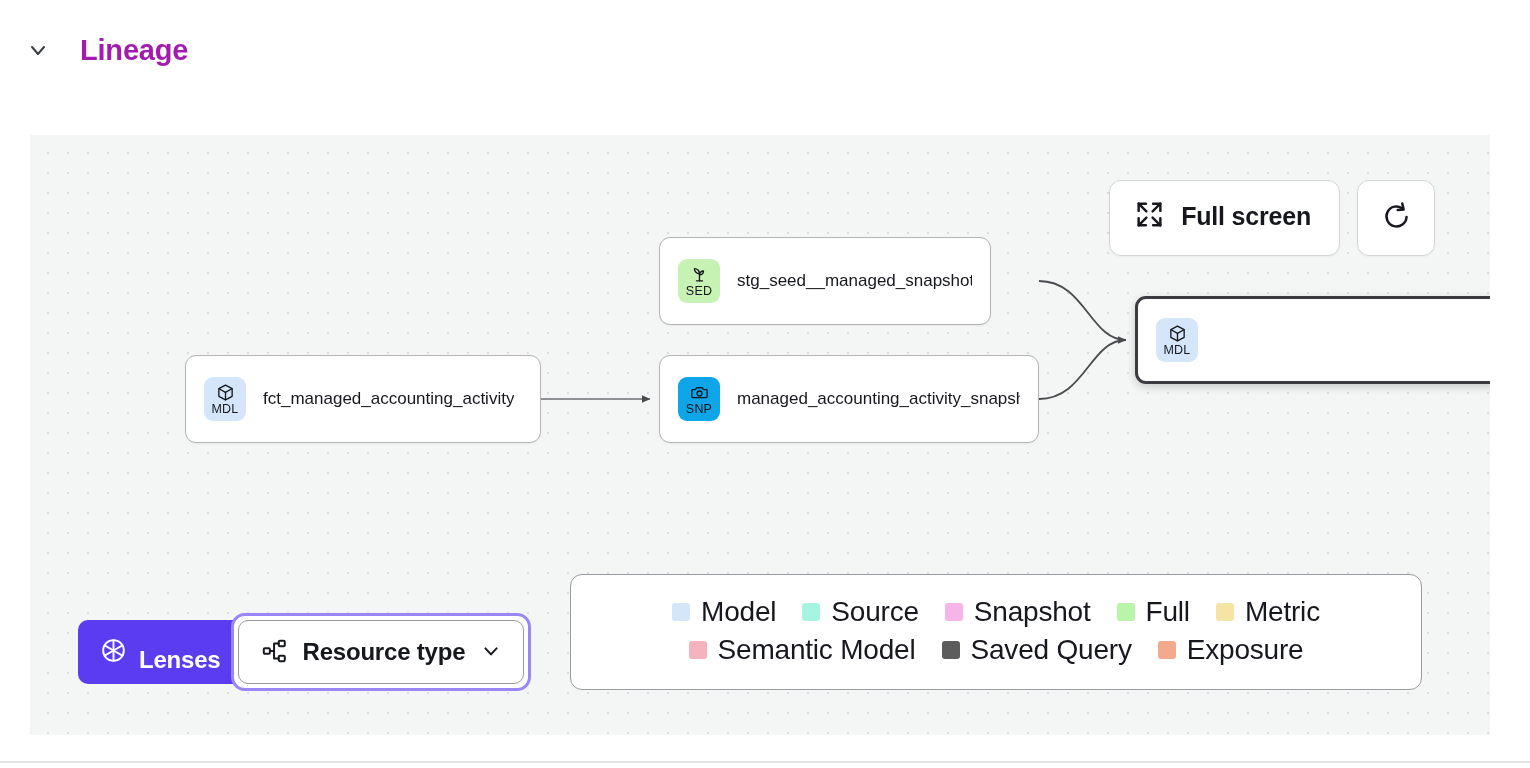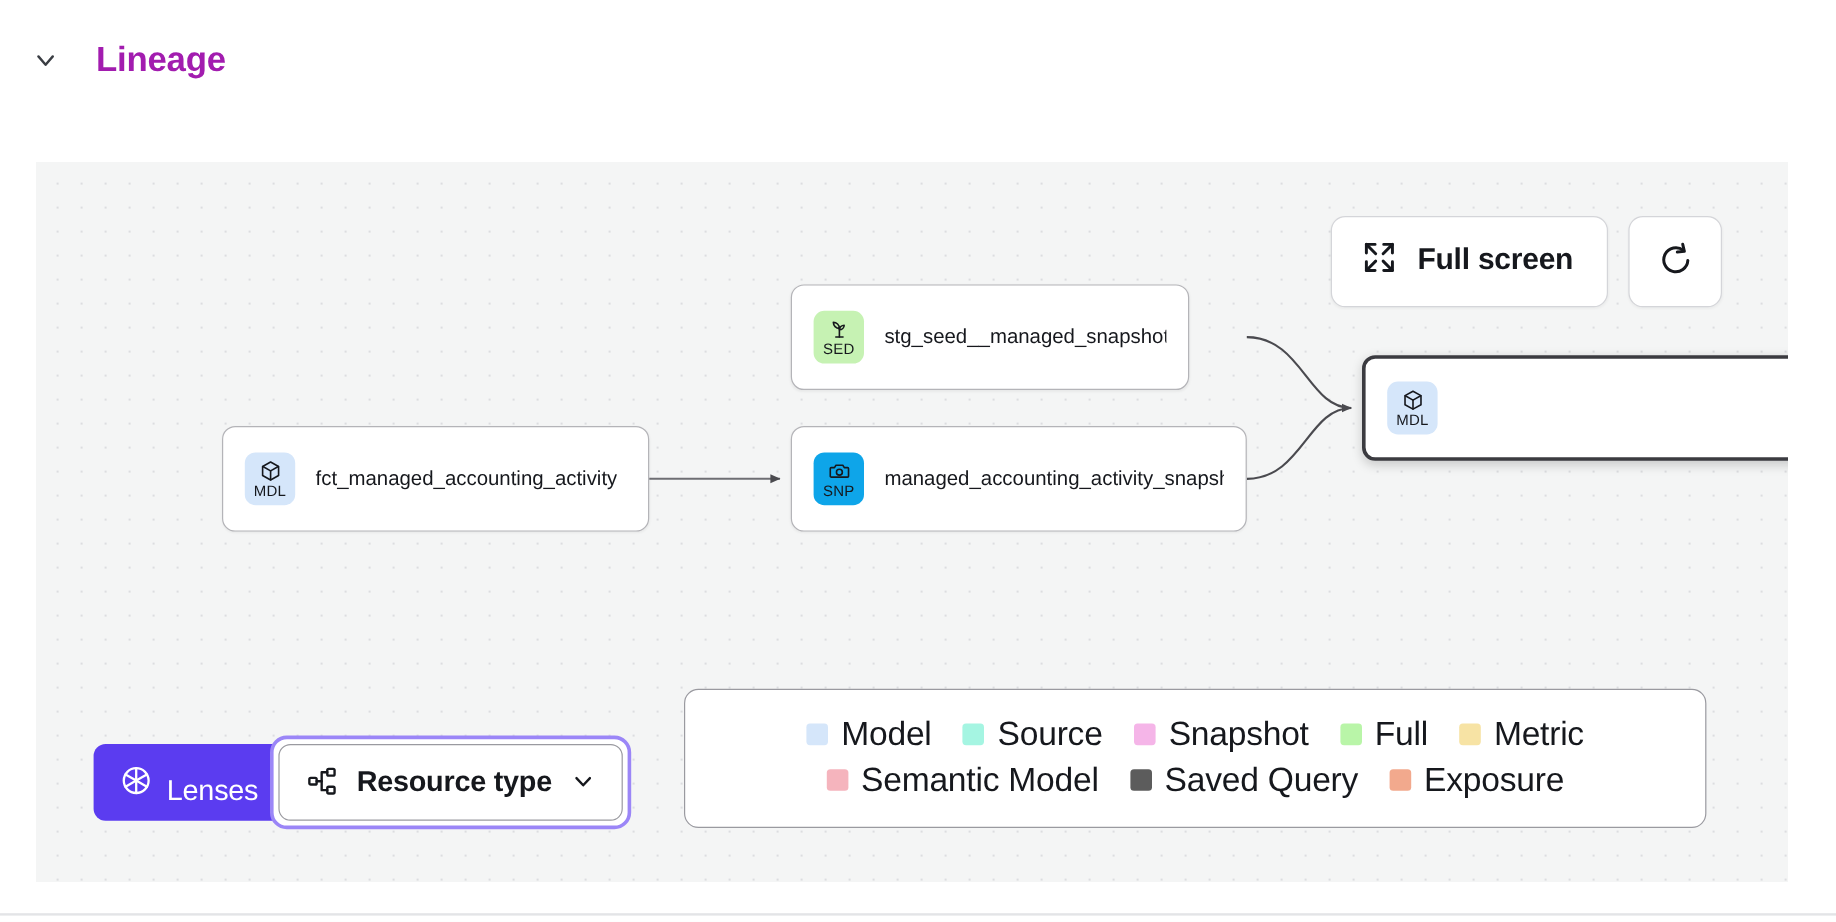--- a/index.html
+++ b/index.html
@@ -146,21 +146,21 @@
     border-radius: 10px;
     display: flex; align-items: center;
     gap: 12px;
     padding: 0 24px 0 22px;
     cursor: pointer;
     position: relative;
     z-index: 1;
   }
   .btn-lenses .lbl {
     font-size: 24px;
-    font-weight: 400;
+    font-weight: 700;
     color: #ffffff;
     letter-spacing: -0.2px;
     margin-top: 16px;
   }
   .dd-focus {
     margin-left: -14px;
     padding: 4px;
     border: 3px solid #9b86f7;
     border-radius: 14px;
     background: #ffffff;

